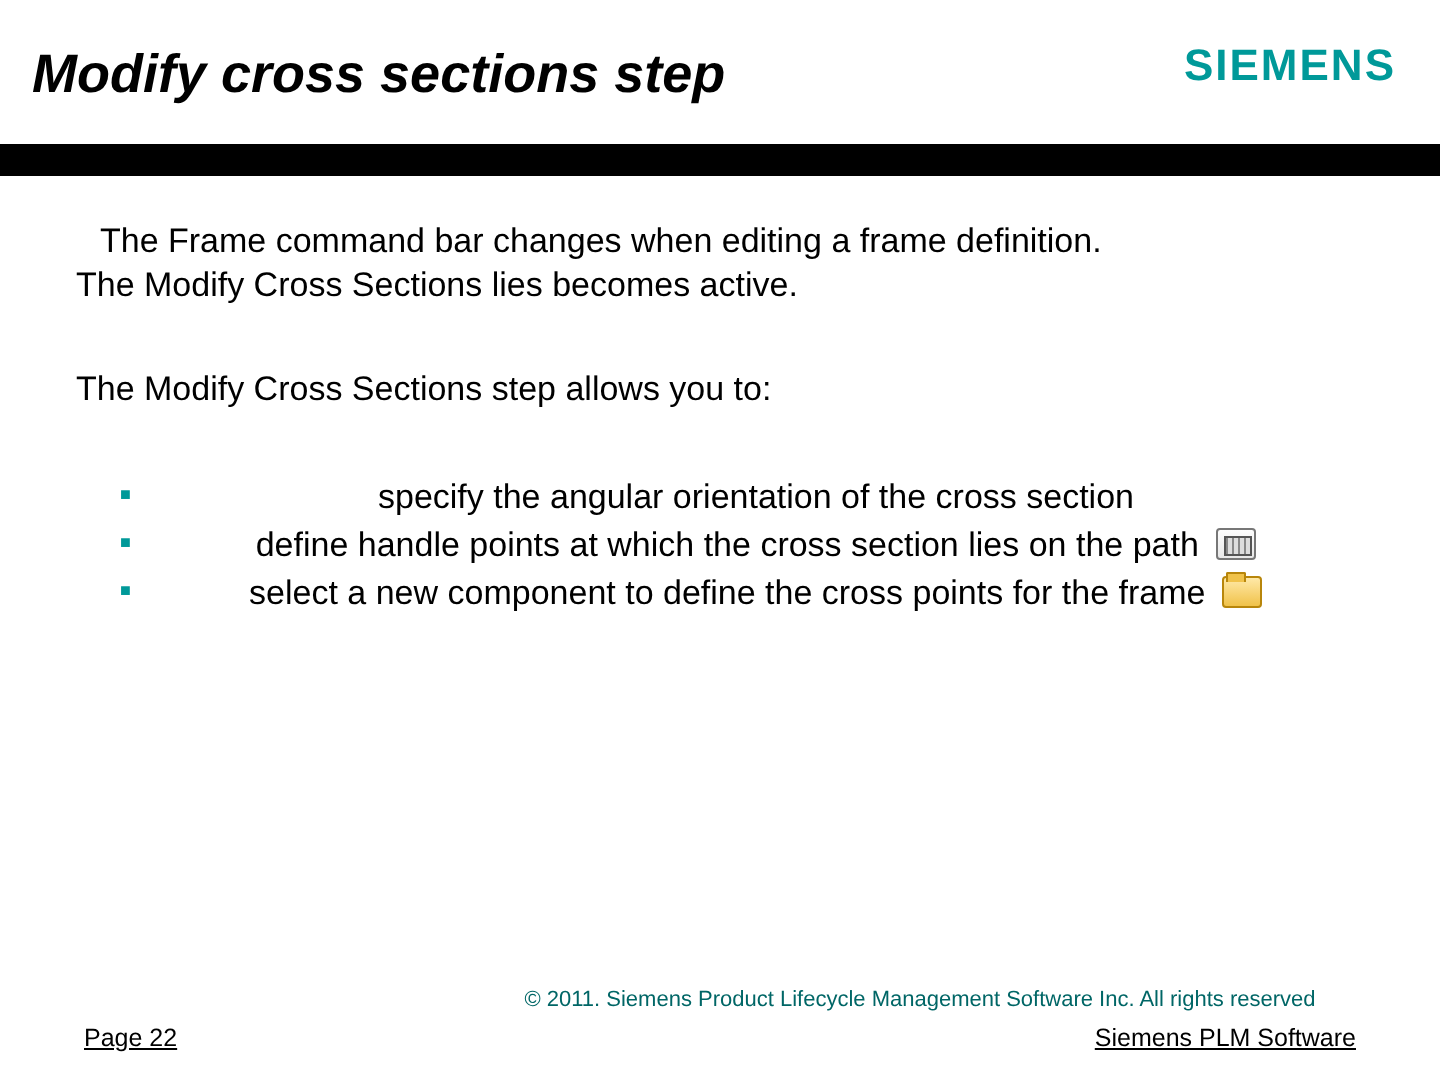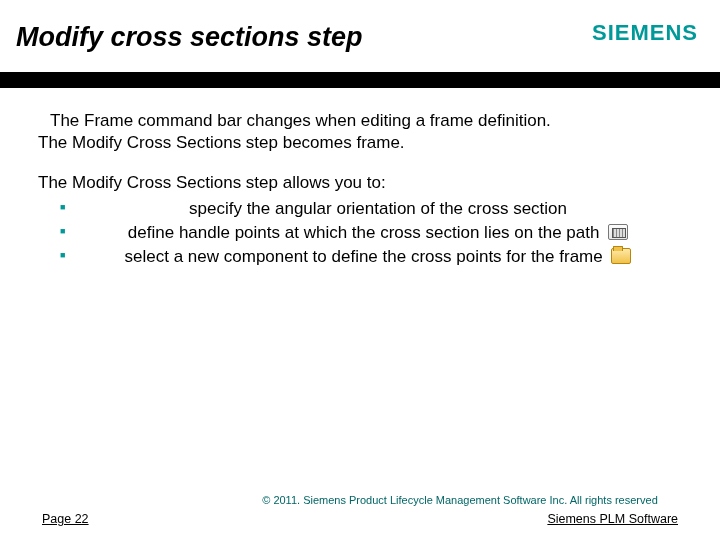--- a/index.html
+++ b/index.html
@@ -3,23 +3,23 @@
 <meta charset="utf-8">
 <style>
   * { margin: 0; padding: 0; box-sizing: border-box; }
   html, body { width: 720px; height: 540px; font-family: Arial, Helvetica, sans-serif; background: #fff; }
   .slide { width: 720px; height: 540px; position: relative; background: #fff; }
   .topbar { position: absolute; top: 0; left: 0; right: 0; height: 72px; background: #fff; }
   .title { position: absolute; left: 16px; top: 22px; font-size: 27px; font-weight: bold; font-style: italic; color: #000; letter-spacing: 0px; }
   .brand { position: absolute; right: 22px; top: 20px; font-size: 22px; font-weight: 900; letter-spacing: 1px; color: #009999; font-family: Arial, sans-serif; margin-left: 16px; }
   .divider { position: absolute; top: 72px; left: 0; right: 0; height: 16px; background: #000; }
   .body { position: absolute; top: 110px; left: 38px; right: 38px; color: #000; font-size: 17px; line-height: 1.3; }
-  .para1 { margin-bottom: 18px; }
+  .para1 { margin-bottom: 30px; }
   .para1 .indent { margin-left: 12px; }
-  .para2 { margin-bottom: 4px; }
+  .para2 { margin-bottom: 32px; }
   ul.bullets { list-style: none; margin-left: 22px; text-align: center; }
   ul.bullets li { position: relative; padding-left: 14px; margin-bottom: 2px; }
   ul.bullets li::before { content: "■"; position: absolute; left: 0; top: 4px; font-size: 9px; color: #009999; }
   .li-row { display: inline; }
   .mini-icon { display: inline-block; width: 20px; height: 16px; vertical-align: -2px; margin-left: 4px; border: 1px solid #777; background: linear-gradient(#fdfdfd,#e8e8e8); border-radius: 2px; position: relative; }
   .mini-icon.handle::after { content: ""; position: absolute; left: 3px; top: 3px; width: 12px; height: 8px; border: 1px solid #555; background: repeating-linear-gradient(90deg,#888,#888 1px,#ddd 1px,#ddd 3px); }
   .mini-icon.folder { background: linear-gradient(#ffe9a8,#f0c24a); border-color: #b8860b; }
   .mini-icon.folder::before { content: ""; position: absolute; left: 1px; top: -3px; width: 8px; height: 4px; background: #f0c24a; border: 1px solid #b8860b; border-bottom: none; border-radius: 1px 1px 0 0; }
   .footer { position: absolute; left: 0; right: 0; bottom: 14px; font-size: 11px; color: #000; }
   .copyright { text-align: center; color: #006666; font-size: 11px; margin-bottom: 6px; padding-left: 200px; }
@@ -32,21 +32,21 @@
 <div class="slide">
   <div class="topbar">
     <div class="title">Modify cross sections step</div>
     <div class="brand">SIEMENS</div>
   </div>
   <div class="divider"></div>
 
   <div class="body">
     <div class="para1">
       <span class="indent">The Frame command bar changes when editing a frame definition.</span><br>
-      <span>The Modify Cross Sections step becomes frame.</span>
+      <span>The Modify Cross Sections lies becomes active.</span>
     </div>
     <div class="para2">The Modify Cross Sections step allows you to:</div>
     <ul class="bullets">
       <li>
         <span class="li-row">specify the angular orientation of the cross section</span>
       </li>
       <li>
         <span class="li-row">define handle points at which the cross section lies on the path</span>
         <span class="mini-icon handle"></span>
       </li>

